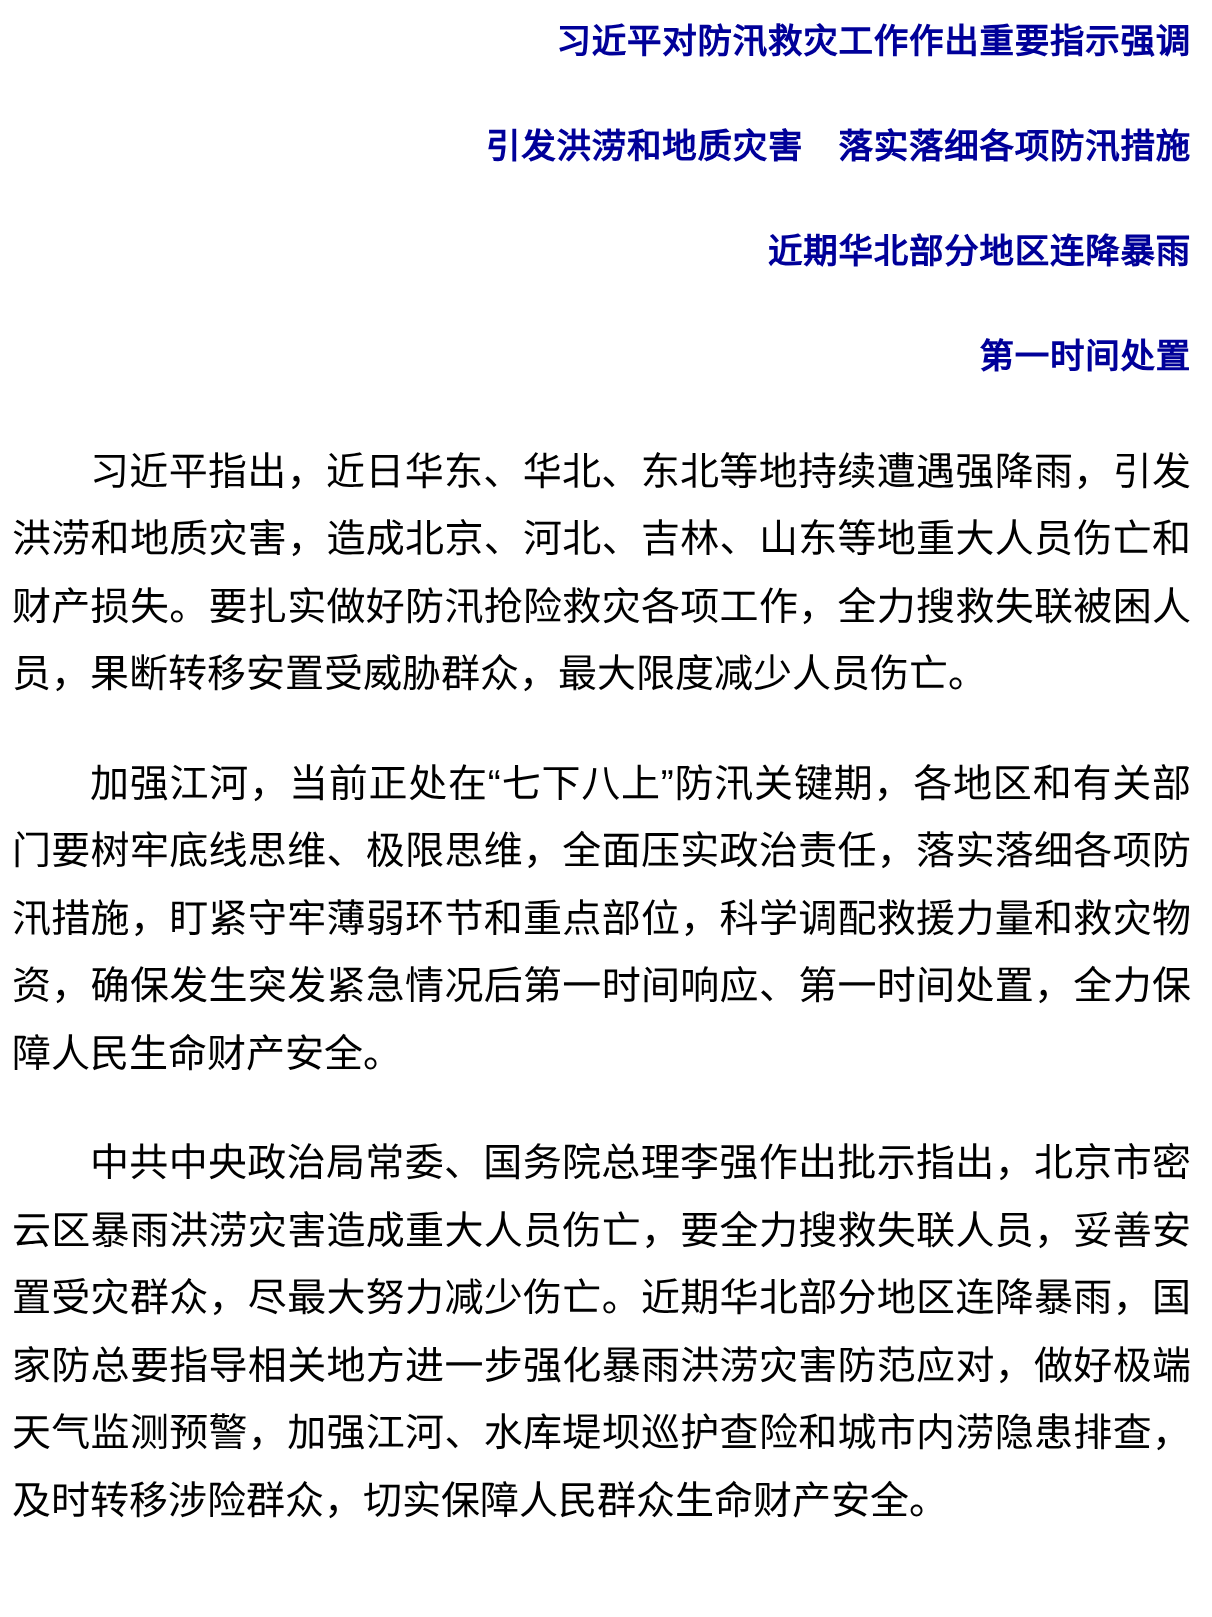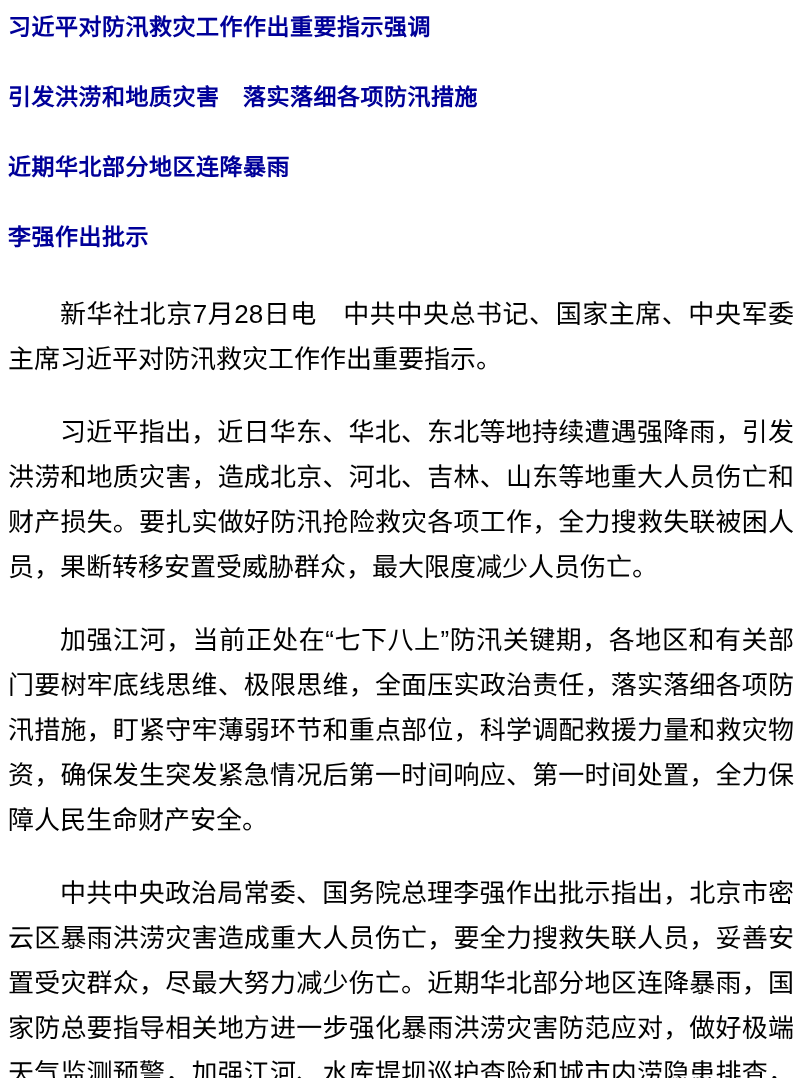--- a/index.html
+++ b/index.html
@@ -12,21 +12,21 @@
     .article {
       width: 808px;
       min-height: 1078px;
       box-sizing: border-box;
       background: #ffffff;
       padding: 12px 14px 20px 8px;
       overflow: hidden;
     }
     .headline {
       margin: 0 0 40px 0;
-      text-align: left;
+      text-align: right;
       font-size: 23px;
       font-weight: bold;
       line-height: 30px;
       color: #000099;
       letter-spacing: 0.5px;
     }
     .body-para {
       margin: 0 0 28px 0;
       font-size: 26px;
       line-height: 45px;
@@ -40,23 +40,22 @@
 <body>
 
 <div class="article">
 
   <p class="headline">习近平对防汛救灾工作作出重要指示强调</p>
 
   <p class="headline">引发洪涝和地质灾害　落实落细各项防汛措施</p>
 
   <p class="headline">近期华北部分地区连降暴雨</p>
 
-  <p class="headline">李强作出批示</p>
+  <p class="headline">第一时间处置</p>
 
-  <p class="body-para">新华社北京7月28日电　中共中央总书记、国家主席、中央军委主席习近平对防汛救灾工作作出重要指示。</p>
 
   <p class="body-para">习近平指出，近日华东、华北、东北等地持续遭遇强降雨，引发洪涝和地质灾害，造成北京、河北、吉林、山东等地重大人员伤亡和财产损失。要扎实做好防汛抢险救灾各项工作，全力搜救失联被困人员，果断转移安置受威胁群众，最大限度减少人员伤亡。</p>
 
   <p class="body-para">加强江河，当前正处在“七下八上”防汛关键期，各地区和有关部门要树牢底线思维、极限思维，全面压实政治责任，落实落细各项防汛措施，盯紧守牢薄弱环节和重点部位，科学调配救援力量和救灾物资，确保发生突发紧急情况后第一时间响应、第一时间处置，全力保障人民生命财产安全。</p>
 
   <p class="body-para">中共中央政治局常委、国务院总理李强作出批示指出，北京市密云区暴雨洪涝灾害造成重大人员伤亡，要全力搜救失联人员，妥善安置受灾群众，尽最大努力减少伤亡。近期华北部分地区连降暴雨，国家防总要指导相关地方进一步强化暴雨洪涝灾害防范应对，做好极端天气监测预警，加强江河、水库堤坝巡护查险和城市内涝隐患排查，及时转移涉险群众，切实保障人民群众生命财产安全。</p>
 
 </div>
 
 </body></html>

